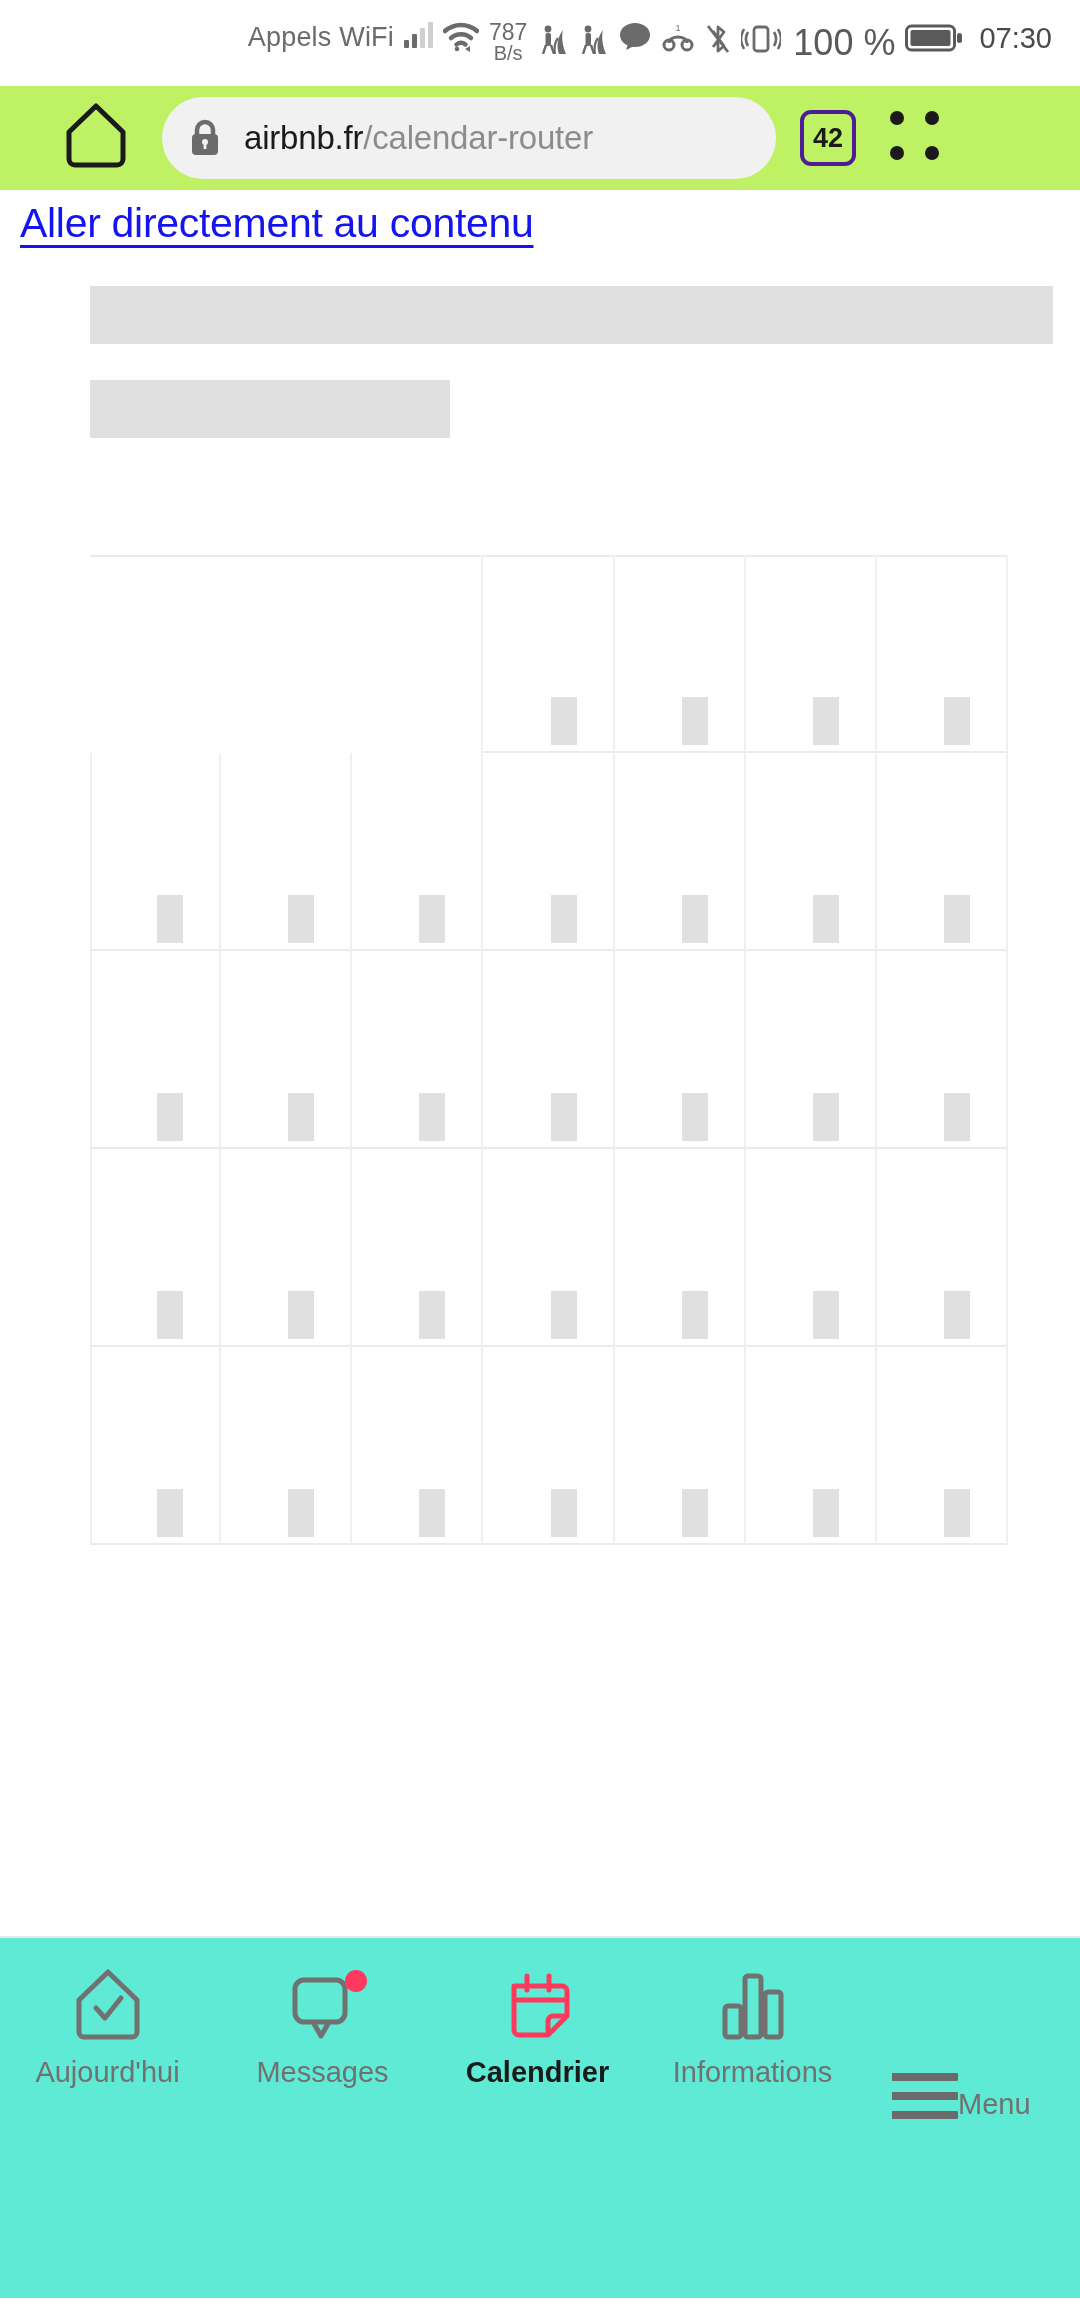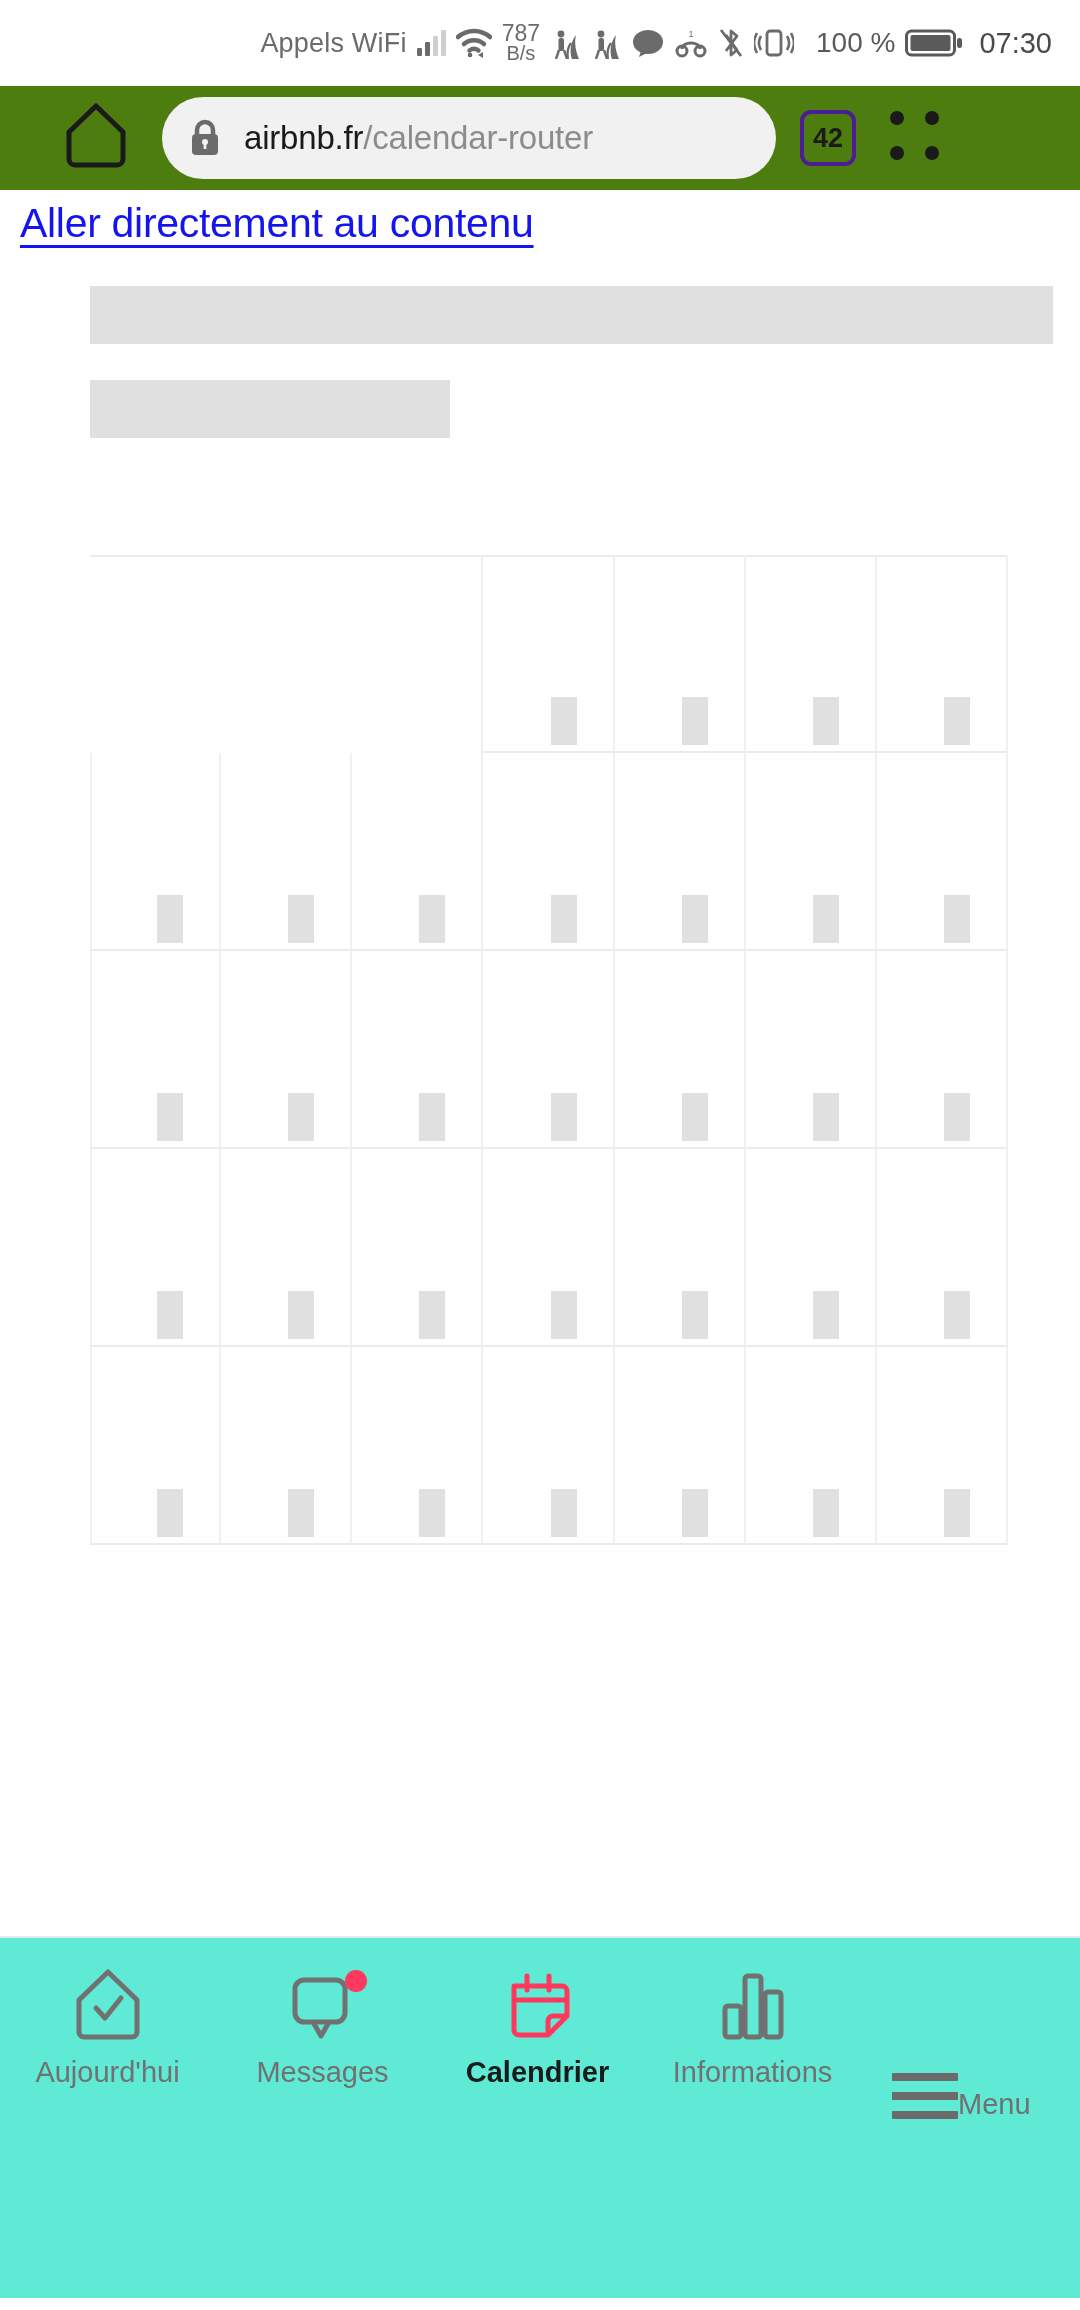--- a/index.html
+++ b/index.html
@@ -24,21 +24,21 @@
     height: 86px;
     display: flex;
     align-items: center;
     justify-content: flex-end;
     padding-right: 28px;
     box-sizing: border-box;
     background: #ffffff;
   }
   .sb-group {
     display: flex;
-    align-items: center;
+    align-items: flex-start;
     gap: 10px;
   }
   .sb-text {
     font-size: 27px;
     color: #6b6b6b;
     letter-spacing: 0.2px;
     white-space: nowrap;
   }
   .sb-icon { display: flex; align-items: center; }
   .sb-rate {
@@ -46,23 +46,23 @@
     flex-direction: column;
     align-items: center;
     line-height: 0.95;
     font-size: 21px;
     color: #6b6b6b;
     margin-right: 2px;
   }
   .sb-rate b { font-weight: normal; font-size: 23px; }
   .sb-rate i { font-style: normal; font-size: 20px; }
   .sb-battery-txt {
-    font-size: 28px;
+    font-size: 36px;
     color: #5a5a5a;
-    margin-left: 12px;
+    margin-left: 2px;
   }
   .sb-clock {
     font-size: 29px;
     color: #4a4a4a;
     margin-left: 6px;
     white-space: nowrap;
   }
 
   
   .sig { display: flex; align-items: flex-end; gap: 3px; height: 26px; }
@@ -74,21 +74,21 @@
   .sig span:nth-child(4) { height: 26px; }
 
   
   .browserbar {
     position: absolute;
     top: 86px; left: 0;
     width: 1080px;
     height: 104px;
     display: flex;
     align-items: center;
-    background: #4d7c0f;
+    background: #bef264;
   }
   .home-btn {
     width: 96px;
     display: flex;
     justify-content: center;
     align-items: center;
     margin-left: 48px;
   }
   .urlbox {
     flex: 0 0 auto;

